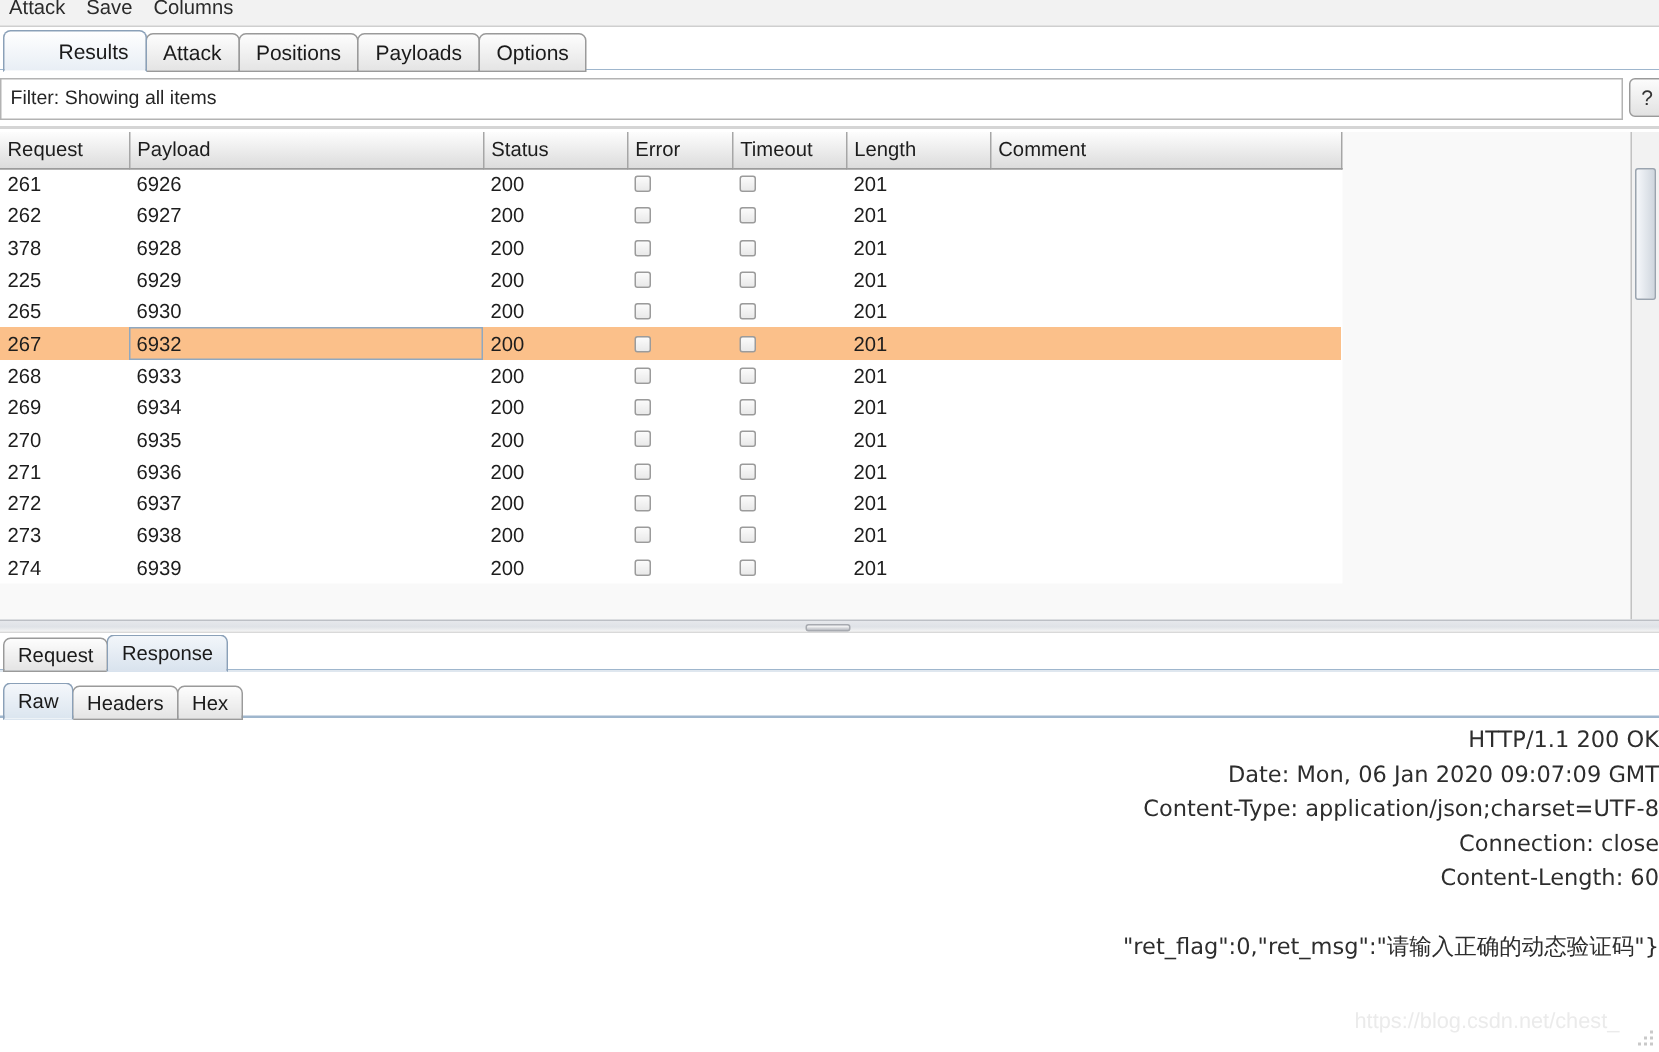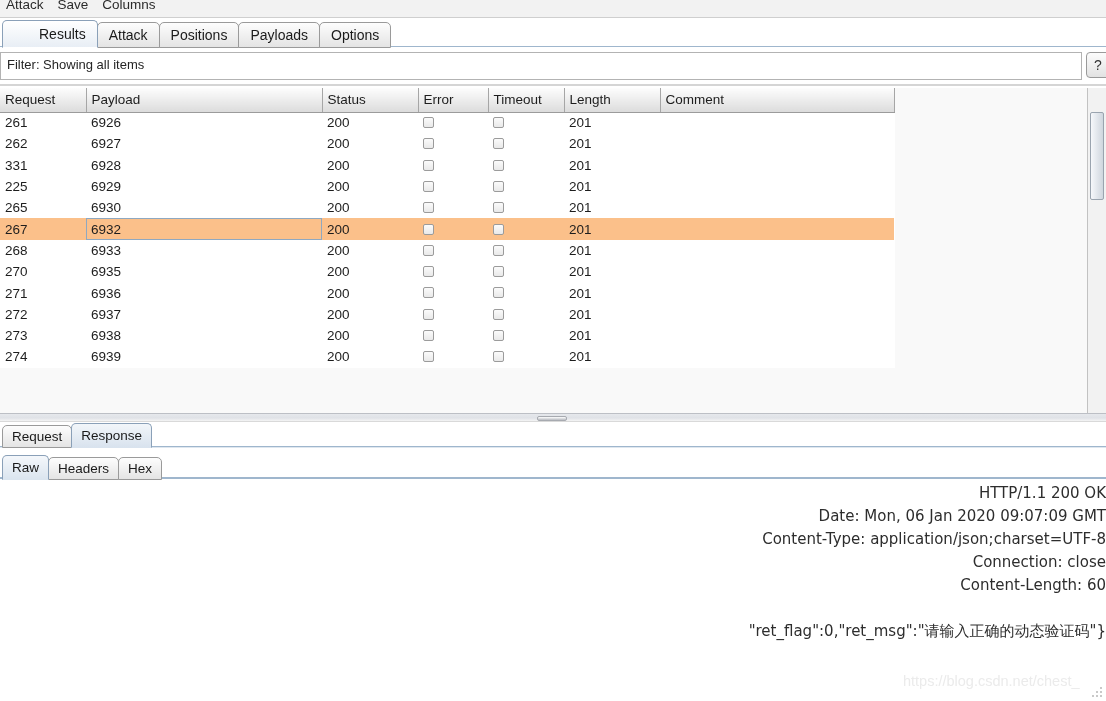--- a/index.html
+++ b/index.html
@@ -327,21 +327,21 @@
           <tr>
             <td class="col-req">262</td>
             <td class="col-pay">6927</td>
             <td class="col-sta">200</td>
             <td class="col-err"><span class="chk"></span></td>
             <td class="col-tmo"><span class="chk"></span></td>
             <td class="col-len">201</td>
             <td class="col-com"></td>
           </tr>
           <tr>
-            <td class="col-req">331</td>
+            <td class="col-req">378</td>
             <td class="col-pay">6928</td>
             <td class="col-sta">200</td>
             <td class="col-err"><span class="chk"></span></td>
             <td class="col-tmo"><span class="chk"></span></td>
             <td class="col-len">201</td>
             <td class="col-com"></td>
           </tr>
           <tr>
             <td class="col-req">225</td>
             <td class="col-pay">6929</td>
@@ -365,20 +365,29 @@
             <td class="col-pay cell-focus">6932</td>
             <td class="col-sta">200</td>
             <td class="col-err"><span class="chk"></span></td>
             <td class="col-tmo"><span class="chk"></span></td>
             <td class="col-len">201</td>
             <td class="col-com"></td>
           </tr>
           <tr>
             <td class="col-req">268</td>
             <td class="col-pay">6933</td>
+            <td class="col-sta">200</td>
+            <td class="col-err"><span class="chk"></span></td>
+            <td class="col-tmo"><span class="chk"></span></td>
+            <td class="col-len">201</td>
+            <td class="col-com"></td>
+          </tr>
+          <tr>
+            <td class="col-req">269</td>
+            <td class="col-pay">6934</td>
             <td class="col-sta">200</td>
             <td class="col-err"><span class="chk"></span></td>
             <td class="col-tmo"><span class="chk"></span></td>
             <td class="col-len">201</td>
             <td class="col-com"></td>
           </tr>
           <tr>
             <td class="col-req">270</td>
             <td class="col-pay">6935</td>
             <td class="col-sta">200</td>

